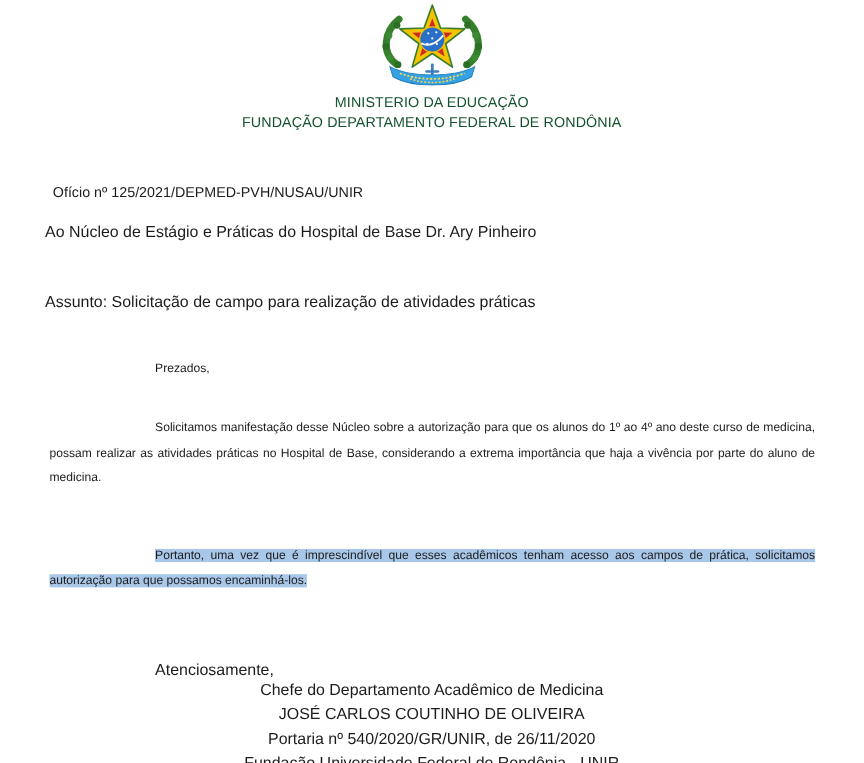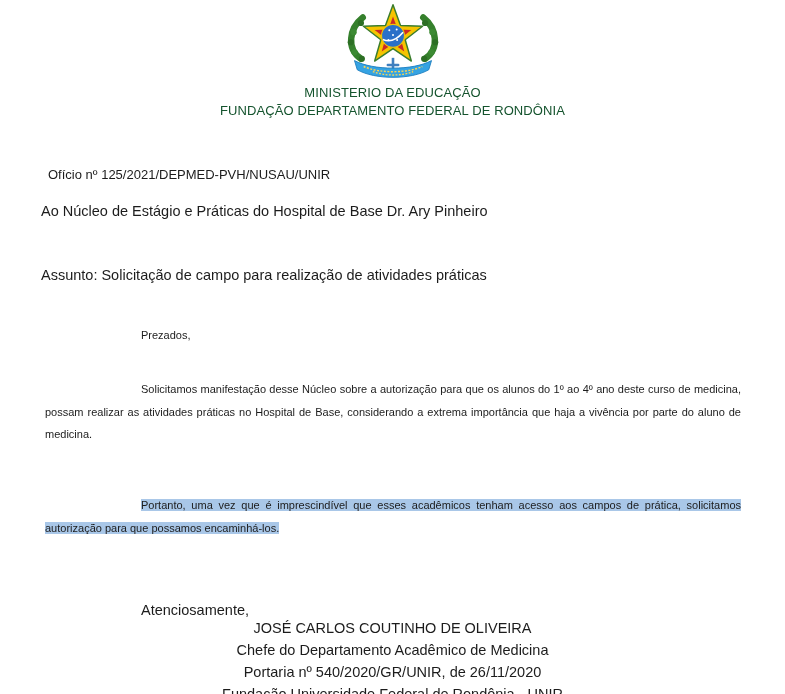--- a/index.html
+++ b/index.html
@@ -123,19 +123,19 @@
   <div class="salutation">Prezados,</div>
 
   <p class="para para-1">Solicitamos manifestação desse Núcleo sobre a autorização para que os alunos do 1º ao 4º ano deste curso de medicina, possam realizar as atividades práticas no Hospital de Base, considerando a extrema importância que haja a vivência por parte do aluno de medicina.</p>
 
 
   <p class="para para-3"><span class="hl">Portanto, uma vez que é imprescindível que esses acadêmicos tenham acesso aos campos de prática, solicitamos autorização para que possamos encaminhá-los.</span></p>
 
   <div class="closing">Atenciosamente,</div>
 
   <div class="signature">
+    <div>Chefe do Departamento Acadêmico de Medicina</div>
     <div>JOSÉ CARLOS COUTINHO DE OLIVEIRA</div>
-    <div>Chefe do Departamento Acadêmico de Medicina</div>
     <div>Portaria nº 540/2020/GR/UNIR, de 26/11/2020</div>
     <div>Fundação Universidade Federal de Rondônia - UNIR</div>
   </div>
 
 </div>
 
 </body></html>

